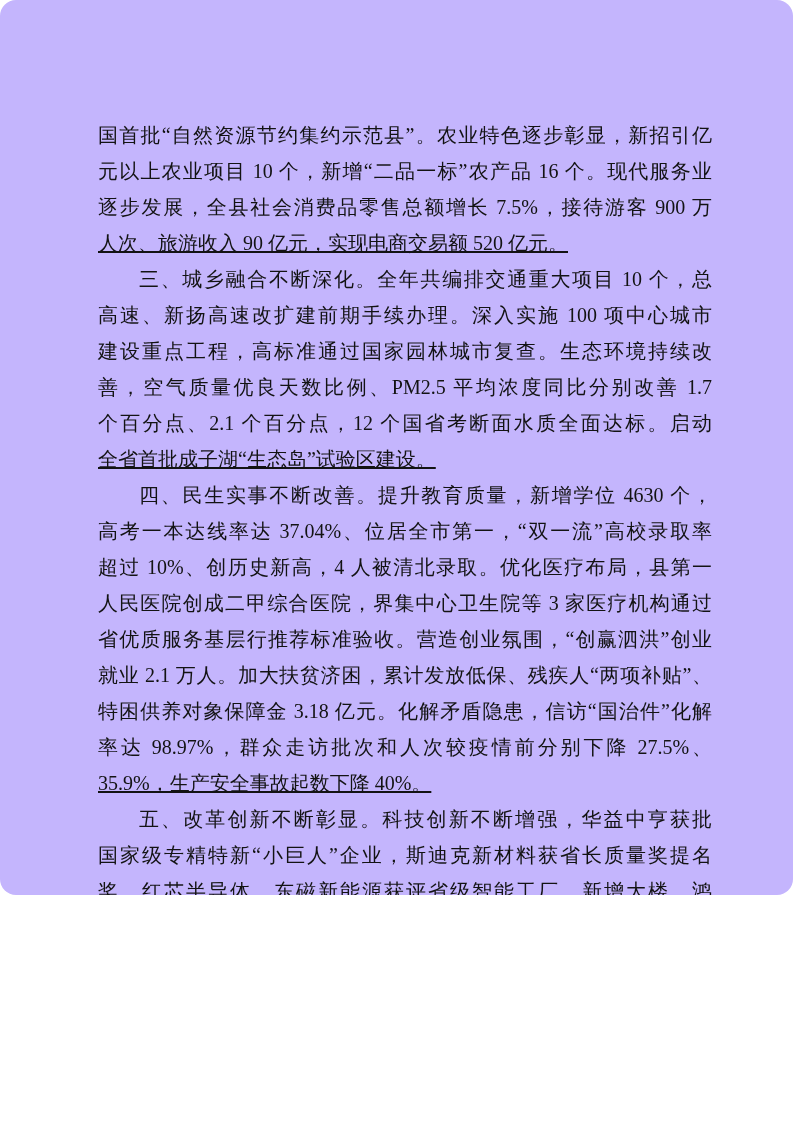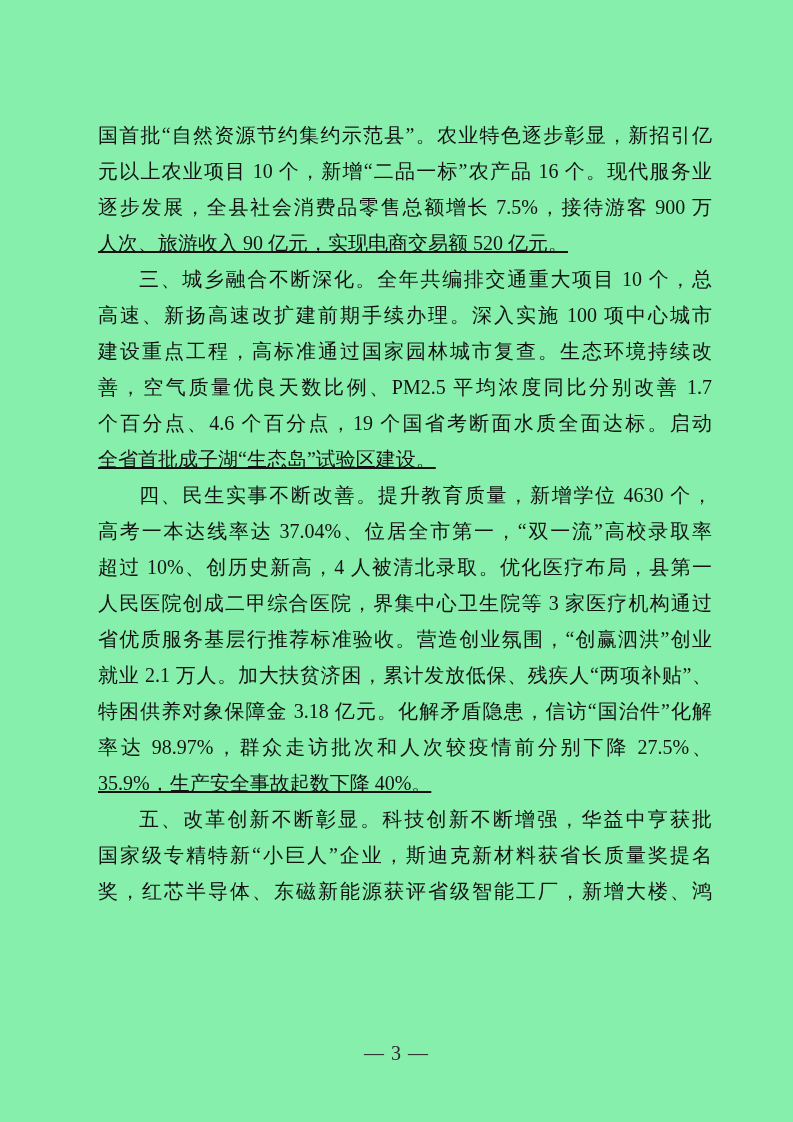--- a/index.html
+++ b/index.html
@@ -3,25 +3,26 @@
 <meta charset="utf-8">
 <style>
   html, body {
     margin: 0;
     padding: 0;
     background: #ffffff;
   }
   .page {
     position: relative;
     width: 793px;
-    height: 1122px;
-    background: #86efac;
+    height: 895px;
+    background: #c4b5fd;
     overflow: hidden;
     font-family: "Liberation Serif", serif;
     color: #131313;
+    border-radius: 16px;
   }
   .doc-body {
     position: absolute;
     left: 98px;
     top: 117px;
     width: 614px;
   }
   .line {
     height: 36px;
     line-height: 36px;
@@ -62,21 +63,21 @@
 
     <div class="line">国首批“自然资源节约集约示范县”。农业特色逐步彰显，新招引亿</div>
     <div class="line">元以上农业项目 10 个，新增“二品一标”农产品 16 个。现代服务业</div>
     <div class="line">逐步发展，全县社会消费品零售总额增长 7.5%，接待游客 900 万</div>
     <div class="line end">人次、旅游收入 90 亿元，实现电商交易额 520 亿元。</div>
 
     <div class="line indent"><span class="hd">三、城乡融合不断深化。</span><span>全年共编排交通重大项目 10 个，总</span></div>
     <div class="line">高速、新扬高速改扩建前期手续办理。深入实施 100 项中心城市</div>
     <div class="line">建设重点工程，高标准通过国家园林城市复查。生态环境持续改</div>
     <div class="line">善，空气质量优良天数比例、PM2.5 平均浓度同比分别改善 1.7</div>
-    <div class="line">个百分点、4.6 个百分点，19 个国省考断面水质全面达标。启动</div>
+    <div class="line">个百分点、2.1 个百分点，12 个国省考断面水质全面达标。启动</div>
     <div class="line end">全省首批成子湖“生态岛”试验区建设。</div>
 
     <div class="line indent"><span class="hd">四、民生实事不断改善。</span><span>提升教育质量，新增学位 4630 个，</span></div>
     <div class="line">高考一本达线率达 37.04%、位居全市第一，“双一流”高校录取率</div>
     <div class="line">超过 10%、创历史新高，4 人被清北录取。优化医疗布局，县第一</div>
     <div class="line">人民医院创成二甲综合医院，界集中心卫生院等 3 家医疗机构通过</div>
     <div class="line">省优质服务基层行推荐标准验收。营造创业氛围，“创赢泗洪”创业</div>
     <div class="line">就业 2.1 万人。加大扶贫济困，累计发放低保、残疾人“两项补贴”、</div>
     <div class="line">特困供养对象保障金 3.18 亿元。化解矛盾隐患，信访“国治件”化解</div>
     <div class="line">率达 98.97%，群众走访批次和人次较疫情前分别下降 27.5%、</div>

